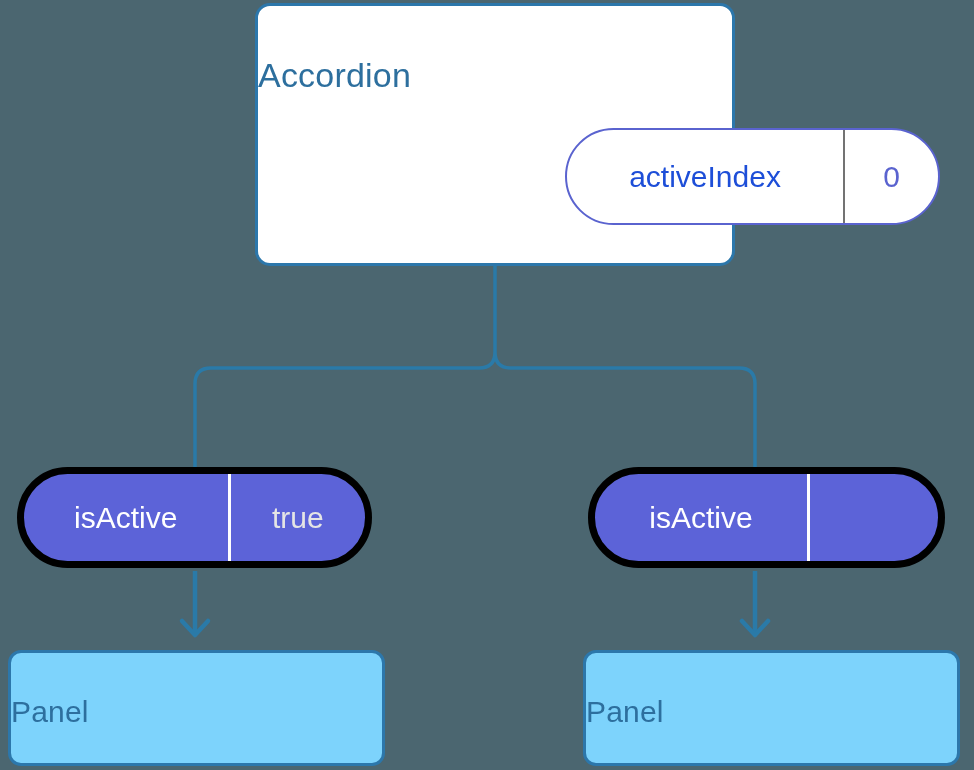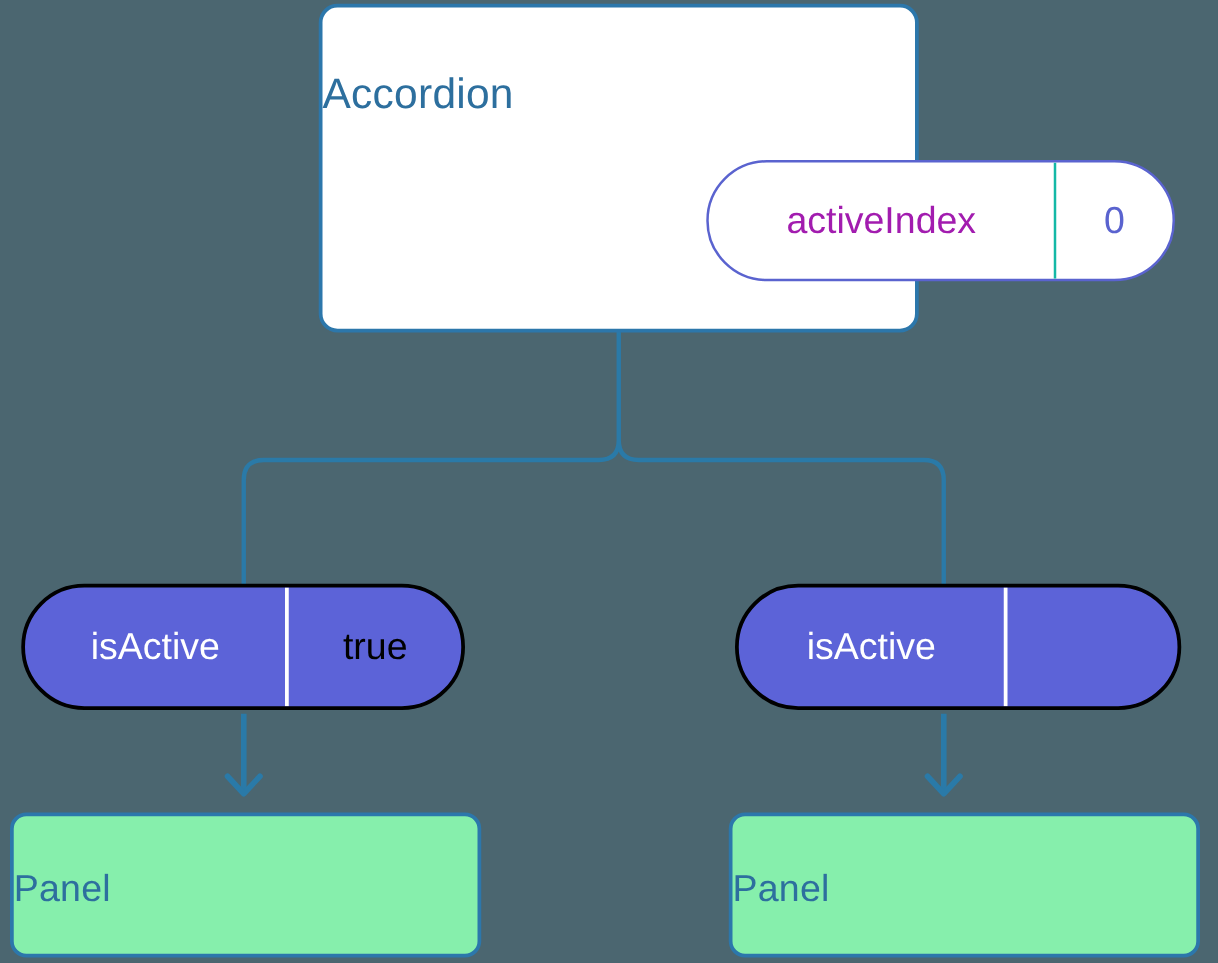--- a/index.html
+++ b/index.html
@@ -56,21 +56,21 @@
     white-space: nowrap;
   }
   #accordion-card .card-title {
     top: 50px;
   }
 
   
   .panel-card {
     position: absolute;
     box-sizing: border-box;
-    background: #86efac;
+    background: #7dd3fc;
     border: 3px solid #2c77ab;
     border-radius: 13px;
     width: 377px;
     height: 116px;
     top: 650px;
   }
   #panel-card-left  { left: 8px; }
   #panel-card-right { left: 583px; }
   .panel-card .card-title {
     top: 42px;
@@ -93,38 +93,38 @@
     white-space: nowrap;
     box-sizing: border-box;
   }
 
   
   .state-pill.outline {
     border: 2px solid #5a63cf;
     background: #ffffff;
   }
   .state-pill.outline .pill-key {
-    color: #a21caf;
-    border-right: 2px solid #14b8a6;
+    color: #1d4ed8;
+    border-right: 2px solid #737373;
   }
   .state-pill.outline .pill-val {
     color: #5a63cf;
   }
 
   
   .state-pill.filled {
-    border: 3px solid #000000;
+    border: 7px solid #000000;
     background: #5c63d8;
   }
   .state-pill.filled .pill-key {
     color: #ffffff;
     border-right: 3px solid #ffffff;
   }
   .state-pill.filled .pill-val {
-    color: #000000;
+    color: #e5e5e5;
   }
 
   
   #pill-active-index {
     left: 307px;
     top: 122px;
     width: 375px;
     height: 97px;
     font-size: 30px;
   }

